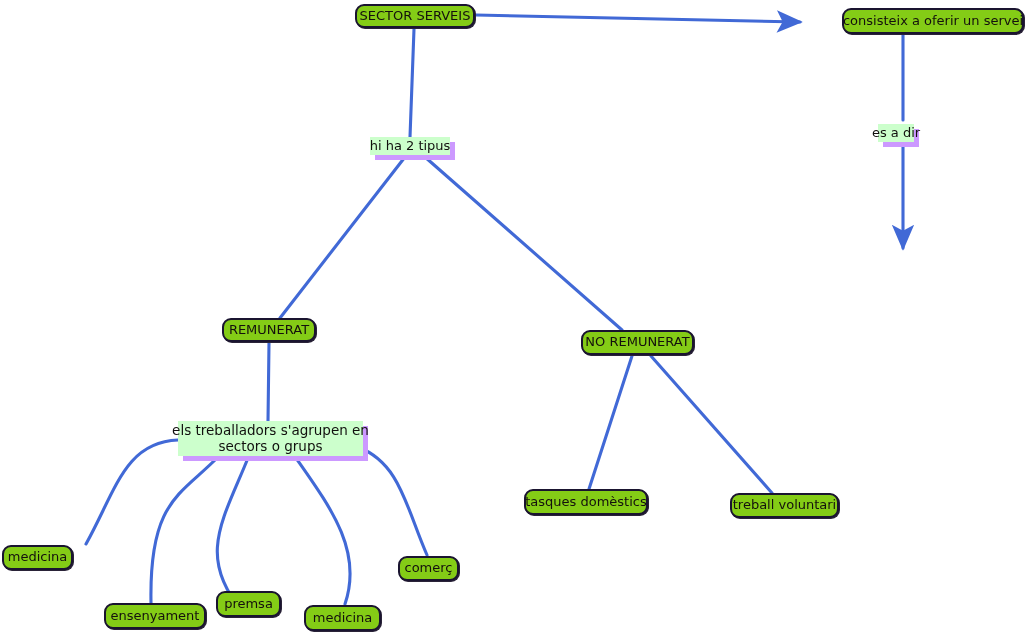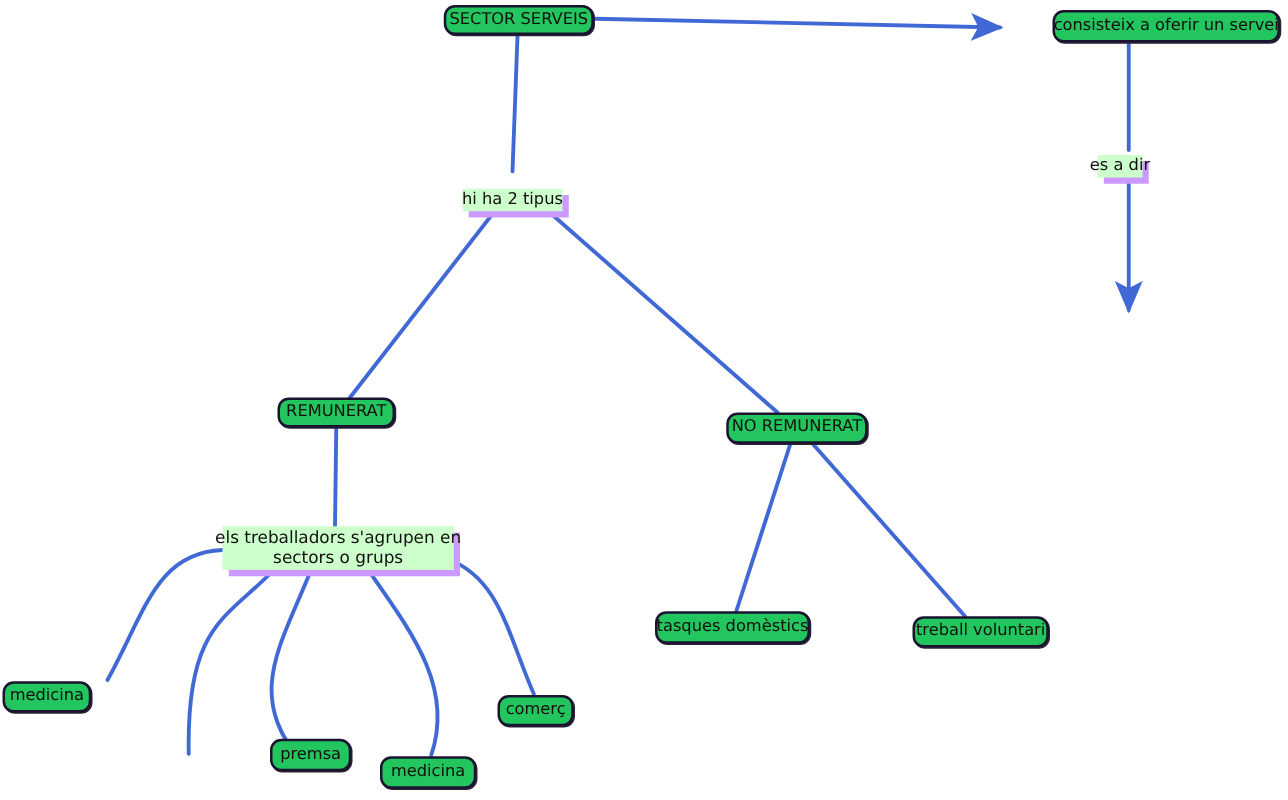--- a/index.html
+++ b/index.html
@@ -32,21 +32,21 @@
     z-index: 2;
     box-sizing: border-box;
     display: flex;
     align-items: center;
     justify-content: center;
     text-align: center;
     white-space: pre;
     line-height: 1.15;
   }
   .node-red {
-    background: #22c55e;
+    background: #84cc16;
     border: 2px solid #1a1430;
     border-radius: 9px;
     color: #14100d;
     font-size: 13px;
     padding: 2px 9px;
     box-shadow: 1px 1px 0 #2a2338;
   }
   .node-green {
     background: #ccffcc;
     border: none;
@@ -104,35 +104,36 @@
     </g>
   </svg>
 
   <div class="node node-red" style="left:355px; top:4px; width:120px; height:24px;">SECTOR SERVEIS</div>
 
   <div class="node node-red" style="left:810px; top:8px; width:182px; height:26px;margin-left:32px;">consisteix a oferir un servei</div>
 
   <div class="node node-green" style="left:878px; top:124px; width:36px; height:18px;">es a dir</div>
 
 
-  <div class="node node-green" style="left:370px; top:137px; width:80px; height:18px;margin-top:14px;">hi ha 2 tipus</div>
+  <div class="node node-green" style="left:370px; top:137px; width:80px; height:18px;">hi ha 2 tipus</div>
 
   <div class="node node-red" style="left:222px; top:318px; width:94px; height:24px;">REMUNERAT</div>
 
   <div class="node node-red" style="left:581px; top:330px; width:113px; height:25px;">NO REMUNERAT</div>
 
   <div class="node node-green wide" style="left:178px; top:421px; width:185px; height:35px;">els treballadors s'agrupen en
 sectors o grups</div>
 
   <div class="node node-red" style="left:524px; top:489px; width:124px; height:26px;">tasques domèstics</div>
 
   <div class="node node-red" style="left:730px; top:493px; width:109px; height:25px;">treball voluntari</div>
 
   <div class="node node-red" style="left:2px; top:545px; width:71px; height:25px;">medicina</div>
 
+  <div class="node node-red" style="left:104px; top:603px; width:102px; height:26px;">ensenyament</div>
 
   <div class="node node-red" style="left:216px; top:591px; width:65px; height:26px;">premsa</div>
 
   <div class="node node-red" style="left:304px; top:605px; width:77px; height:26px;">medicina</div>
 
   <div class="node node-red" style="left:398px; top:556px; width:61px; height:25px;">comerç</div>
 
 </div>
 
 </body></html>

